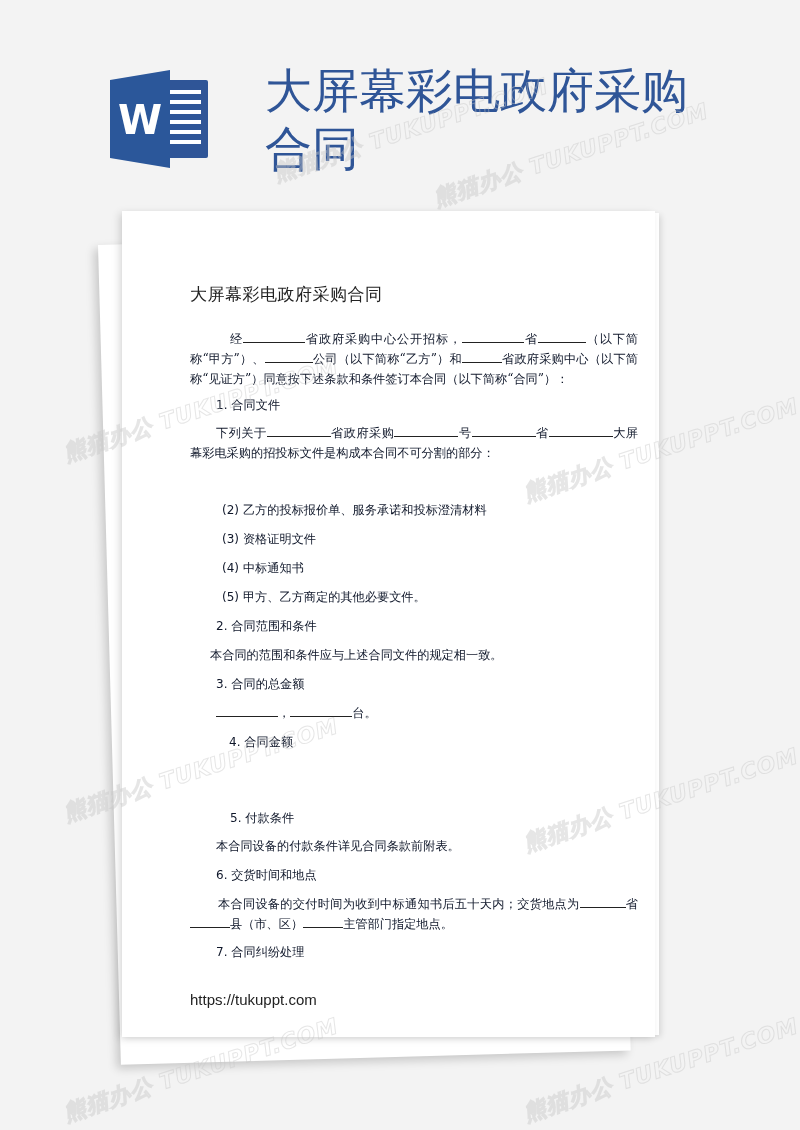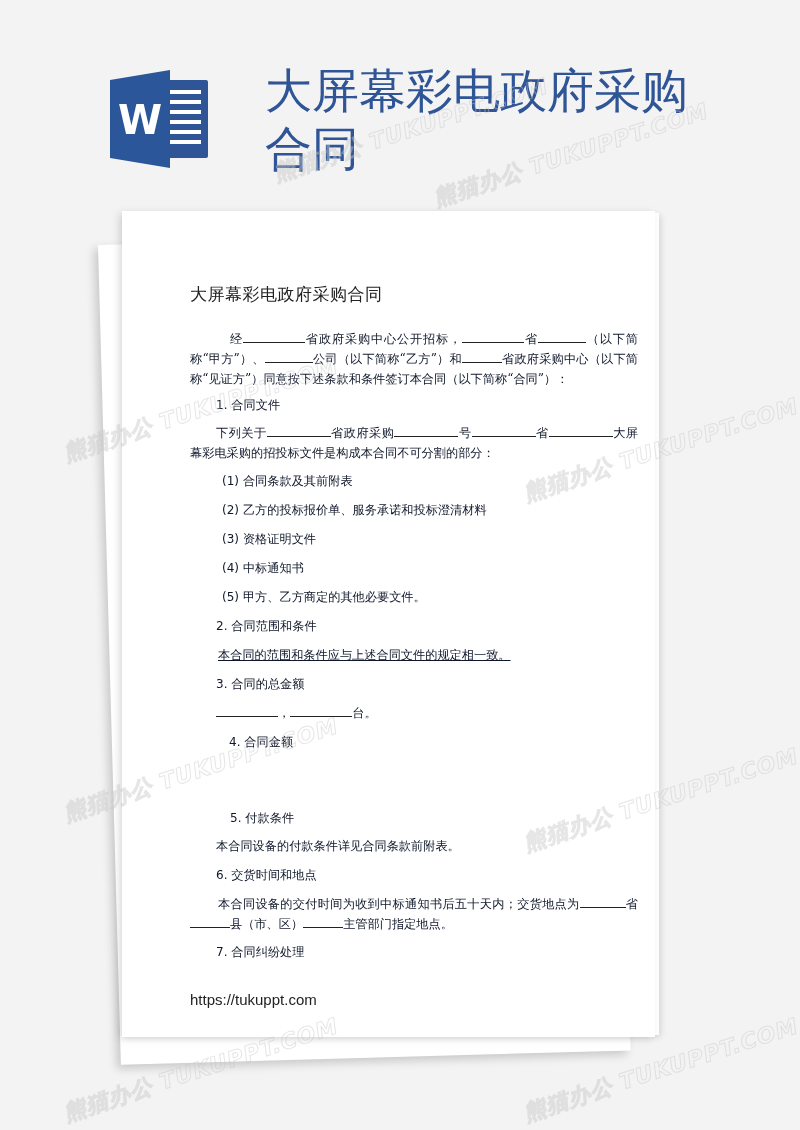--- a/index.html
+++ b/index.html
@@ -108,24 +108,20 @@
     </div>
 
     <div class="p" style="top:184px; left:94px;">
       <span class="num">1.</span>
       <span>合同文件</span>
     </div>
     <div class="p" style="top:212px; text-indent:26px;">
       <span>下列关于</span><span class="blank" style="width:64px"></span><span>省政府采购</span><span class="blank" style="width:64px"></span><span>号</span><span class="blank" style="width:64px"></span><span>省</span><span class="blank" style="width:64px"></span><span>大屏幕彩电采购的招投标文件是构成本合同不可分割的部分：</span>
     </div>
 
-    <div class="p" style="top:260px; left:100px;">
-      <span class="num">(1)</span>
-      <span>合同条款及其前附表</span>
-    </div>
     <div class="p" style="top:289px; left:100px;">
       <span class="num">(2)</span>
       <span>乙方的投标报价单、服务承诺和投标澄清材料</span>
     </div>
     <div class="p" style="top:318px; left:100px;">
       <span class="num">(3)</span>
       <span>资格证明文件</span>
     </div>
     <div class="p" style="top:347px; left:100px;">
       <span class="num">(4)</span>
@@ -133,21 +129,21 @@
     </div>
     <div class="p" style="top:376px; left:100px;">
       <span class="num">(5)</span>
       <span>甲方、乙方商定的其他必要文件。</span>
     </div>
 
     <div class="p" style="top:405px; left:94px;">
       <span class="num">2.</span>
       <span>合同范围和条件</span>
     </div>
-    <div class="p" style="top:434px; left:96px;text-decoration:underline;">本合同的范围和条件应与上述合同文件的规定相一致。</div>
+    <div class="p" style="top:434px; left:88px;">本合同的范围和条件应与上述合同文件的规定相一致。</div>
 
     <div class="p" style="top:463px; left:94px;">
       <span class="num">3.</span>
       <span>合同的总金额</span>
     </div>
     <div class="p" style="top:492px; left:94px;">
       <span class="blank" style="width:62px"></span><span>，</span><span class="blank" style="width:62px"></span><span>台。</span>
     </div>
 
     <div class="p" style="top:521px; left:94px;margin-left:13px;">

